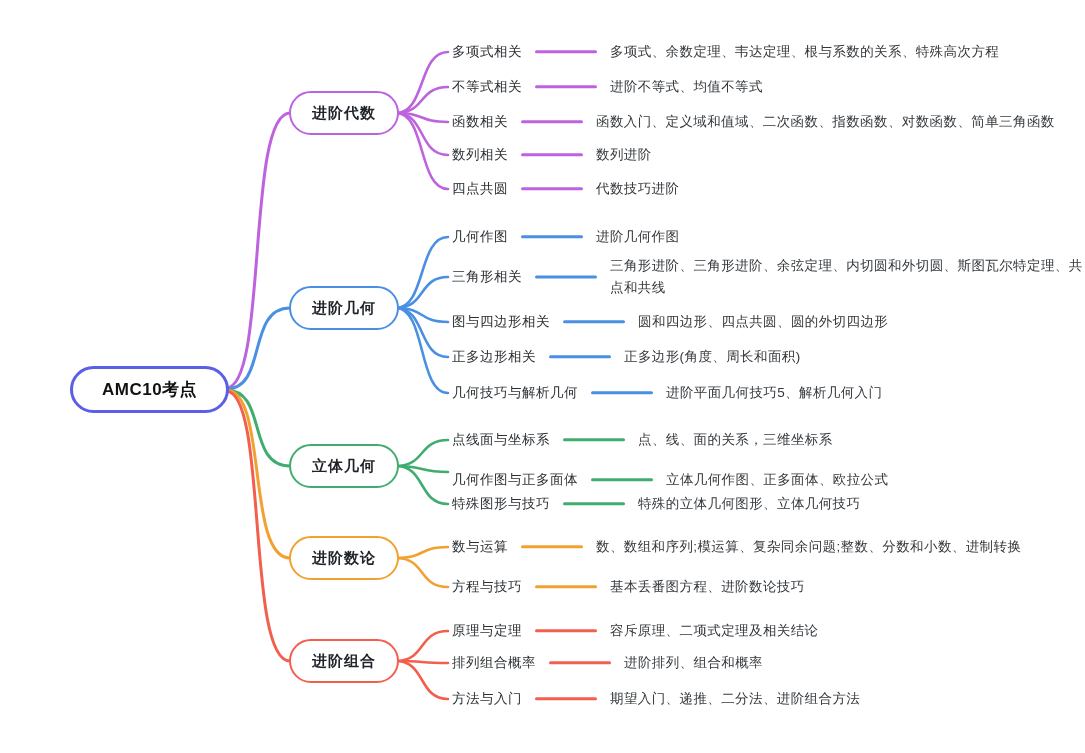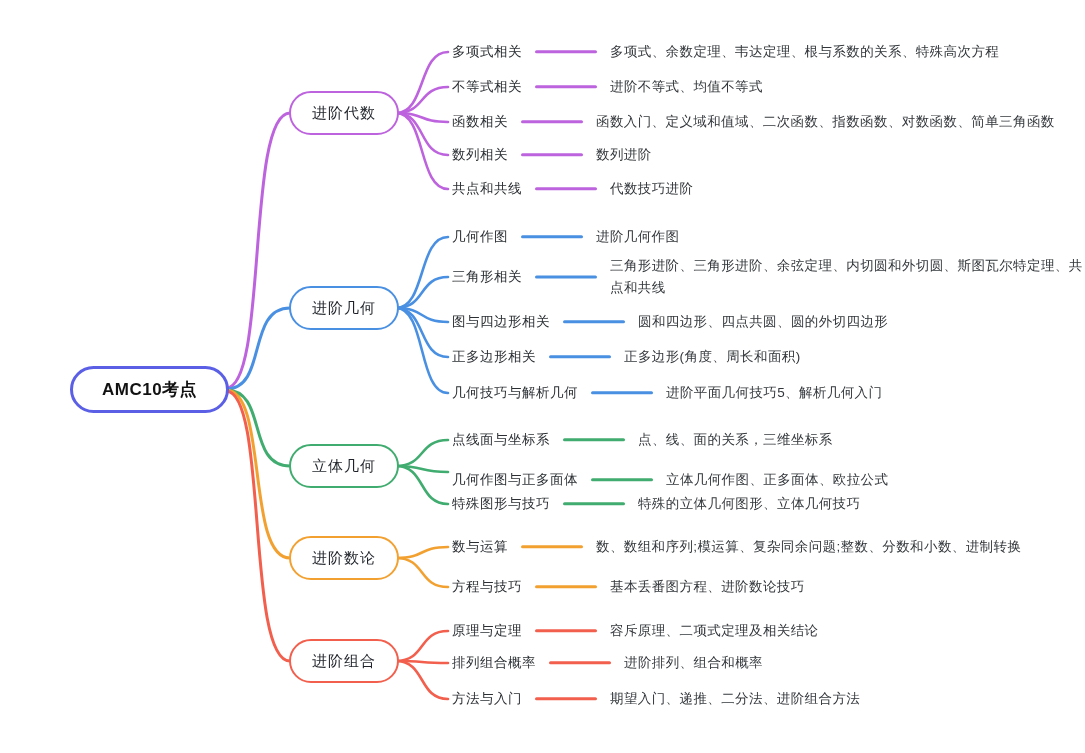--- a/index.html
+++ b/index.html
@@ -14,21 +14,21 @@
   .root-node{
     position:absolute;left:70px;top:366px;height:47px;box-sizing:border-box;
     display:flex;align-items:center;justify-content:center;
     padding:12px 29px;border:3px solid var(--cr);border-radius:25px;background:#fff;
     font-size:17px;font-weight:bold;color:#111;letter-spacing:.5px;white-space:nowrap;
   }
   .node{
     position:absolute;left:289px;height:44px;box-sizing:border-box;
     display:flex;align-items:center;justify-content:center;
     padding:0 21px;border:2.6px solid var(--c);border-radius:22px;background:#fff;
-    font-size:15px;font-weight:400;color:#1f2329;letter-spacing:1px;white-space:nowrap;
+    font-size:15px;font-weight:700;color:#1f2329;letter-spacing:1px;white-space:nowrap;
   }
   .row{
     position:absolute;left:452px;transform:translateY(-50%);
     display:flex;align-items:center;gap:13px;
   }
   .clabel{font-size:13.5px;color:#2b2f33;white-space:nowrap;letter-spacing:.5px;}
   .tick{width:62px;height:3px;border-radius:2px;background:var(--c);flex:0 0 auto;}
   .leaf{font-size:13.5px;color:#33373b;white-space:nowrap;letter-spacing:.4px;line-height:1.6;}
   .leaf.wrap{white-space:normal;max-width:478px;}
 </style>
@@ -89,21 +89,21 @@
   <span class="clabel">函数相关</span>
   <span class="tick"></span>
   <span class="leaf">函数入门、定义域和值域、二次函数、指数函数、对数函数、简单三角函数</span>
 </div>
 <div class="row b0" style="top:155px">
   <span class="clabel">数列相关</span>
   <span class="tick"></span>
   <span class="leaf">数列进阶</span>
 </div>
 <div class="row b0" style="top:189px">
-  <span class="clabel">共点和共线</span>
+  <span class="clabel">四点共圆</span>
   <span class="tick"></span>
   <span class="leaf">代数技巧进阶</span>
 </div>
 
 <div class="row b1" style="top:237px">
   <span class="clabel">几何作图</span>
   <span class="tick"></span>
   <span class="leaf">进阶几何作图</span>
 </div>
 <div class="row b1" style="top:277px">

